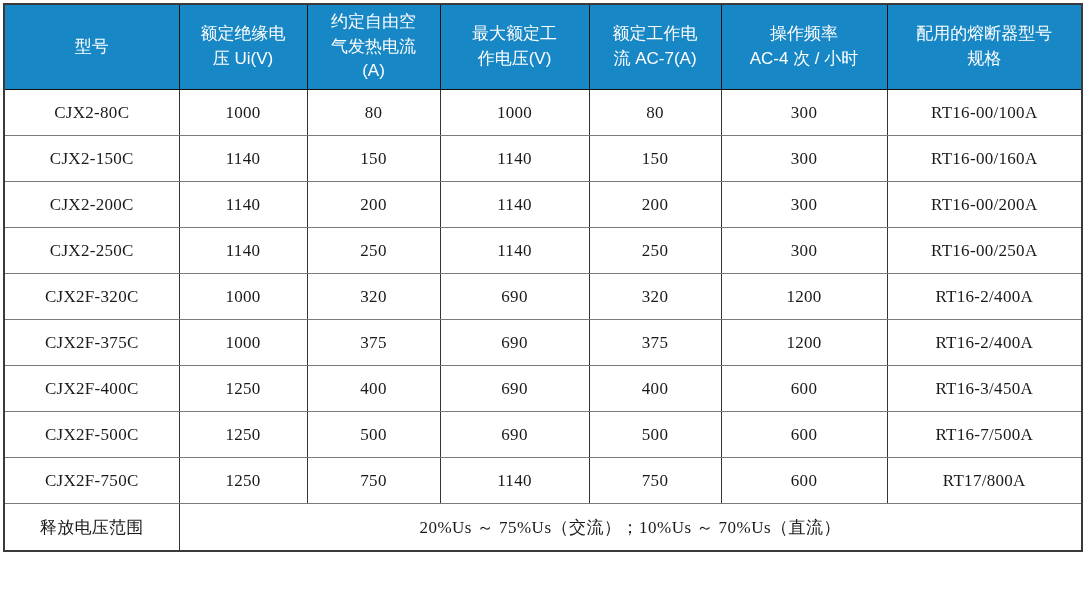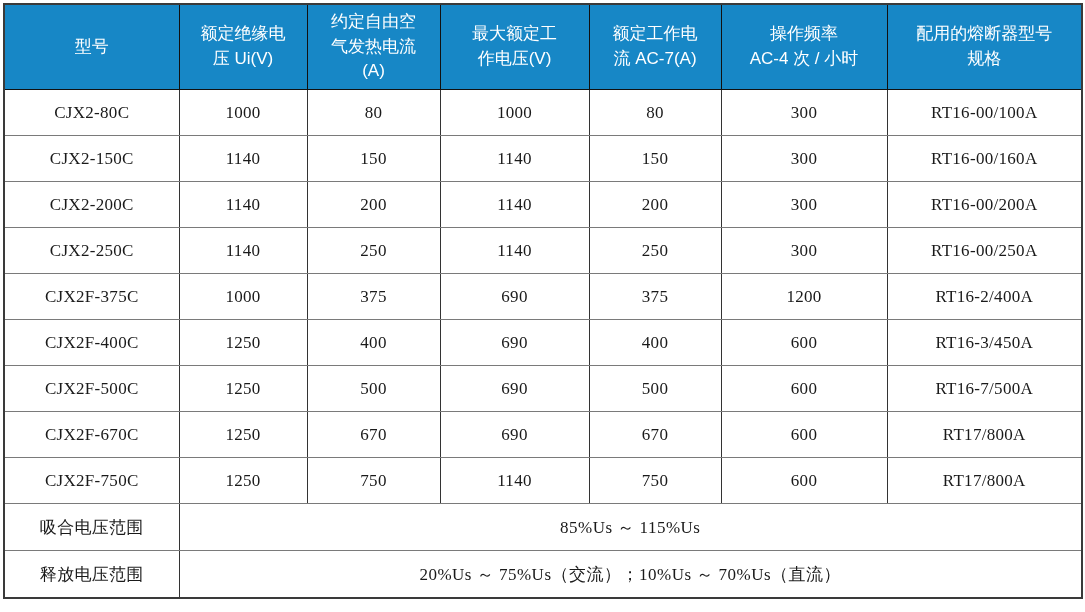--- a/index.html
+++ b/index.html
@@ -121,20 +121,29 @@
         <tr>
           <td>CJX2-250C</td>
           <td>1140</td>
           <td>250</td>
           <td>1140</td>
           <td>250</td>
           <td>300</td>
           <td>RT16-00/250A</td>
         </tr>
         <tr>
+          <td>CJX2F-320C</td>
+          <td>1000</td>
+          <td>320</td>
+          <td>690</td>
+          <td>320</td>
+          <td>1200</td>
+          <td>RT16-2/400A</td>
+        </tr>
+        <tr>
           <td>CJX2F-375C</td>
           <td>1000</td>
           <td>375</td>
           <td>690</td>
           <td>375</td>
           <td>1200</td>
           <td>RT16-2/400A</td>
         </tr>
         <tr>
           <td>CJX2F-400C</td>
@@ -148,42 +157,29 @@
         <tr>
           <td>CJX2F-500C</td>
           <td>1250</td>
           <td>500</td>
           <td>690</td>
           <td>500</td>
           <td>600</td>
           <td>RT16-7/500A</td>
         </tr>
         <tr>
-          <td>CJX2F-670C</td>
-          <td>1250</td>
-          <td>670</td>
-          <td>690</td>
-          <td>670</td>
-          <td>600</td>
-          <td>RT17/800A</td>
-        </tr>
-        <tr>
           <td>CJX2F-750C</td>
           <td>1250</td>
           <td>750</td>
           <td>1140</td>
           <td>750</td>
           <td>600</td>
           <td>RT17/800A</td>
         </tr>
       </tbody>
     <tbody>
       <tr class="footer-row">
-        <td>吸合电压范围</td>
-        <td class="merged-value" colspan="6">85%Us ～ 115%Us</td>
-      </tr>
-      <tr class="footer-row">
         <td>释放电压范围</td>
         <td class="merged-value" colspan="6">20%Us ～ 75%Us（交流）；10%Us ～ 70%Us（直流）</td>
       </tr>
     </tbody>
   </table>
 </div>
 
 </body></html>

